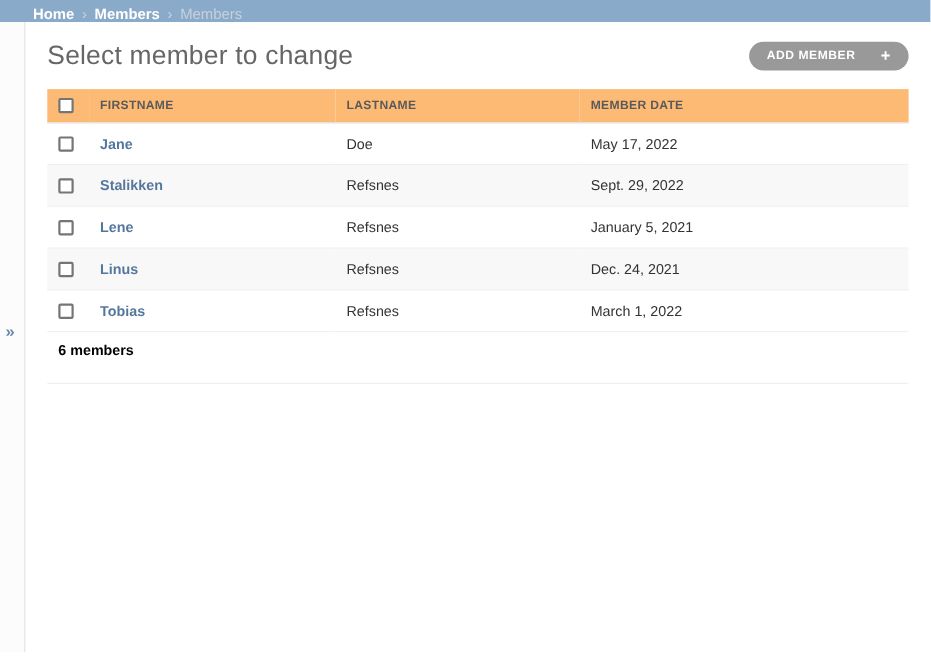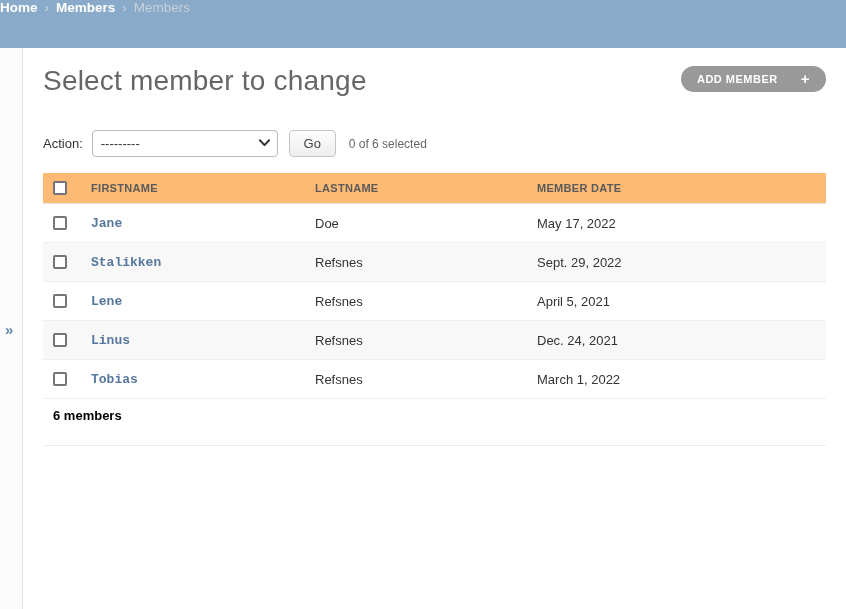--- a/index.html
+++ b/index.html
@@ -6,24 +6,25 @@
   html, body { width: 846px; height: 609px; overflow: hidden; }
   body {
     font-family: "Liberation Sans", "DejaVu Sans", sans-serif;
     background: #ffffff;
     color: #333;
     font-size: 13px;
   }
 
   
   .breadcrumbs {
-    height: 48px;
+    height: 20px;
     background: #89aac8;
     display: flex;
-    align-items: flex-start;
+    align-items: flex-end;
+    padding-left: 30px;
     font-size: 13.5px;
     color: #c8d1da;
   }
   .breadcrumbs a {
     color: #ffffff;
     font-weight: 700;
     text-decoration: none;
     cursor: pointer;
   }
   .breadcrumbs .sep { margin: 0 7px; color: #cdd6df; }
@@ -56,21 +57,21 @@
   main { flex: 1; padding: 0 20px; }
 
   
   .title-row {
     margin-top: 17px;
     display: flex;
     align-items: flex-start;
     justify-content: space-between;
   }
   h1.page-title {
-    font-size: 28px;
+    font-size: 24px;
     font-weight: 400;
     color: #666666;
     letter-spacing: 0.2px;
   }
   .add-button {
     background: #999999;
     color: #ffffff;
     border: none;
     border-radius: 14px;
     height: 26px;
@@ -167,21 +168,20 @@
     padding: 11px 10px;
     border-bottom: 1px solid #efefef;
     color: #333;
   }
   table.member-table tbody tr:nth-child(even) td { background: #f8f8f8; }
   a.row-link {
     color: #56779c;
     font-weight: 600;
     text-decoration: none;
     cursor: pointer;
-    font-family: Liberation Mono, monospace;
   }
 
   
   input.cb {
     appearance: none;
     -webkit-appearance: none;
     width: 14px;
     height: 14px;
     border: 2px solid #757575;
     border-radius: 2px;
@@ -218,33 +218,20 @@
   <main>
 
     <div class="title-row">
       <h1 class="page-title">Select member to change</h1>
       <button class="add-button">
         <span>ADD MEMBER</span>
         <span class="plus-icon">+</span>
       </button>
     </div>
 
-    <div class="actions-row">
-      <label class="action-label">Action:</label>
-      <span class="select-wrap">
-        <select class="action-select">
-          <option>---------</option>
-        </select>
-        <svg class="chevron-down" viewBox="0 0 12 8">
-          <path d="M1 1 L6 6.3 L11 1" fill="none" stroke="#333" stroke-width="2.2" stroke-linecap="round" stroke-linejoin="round"></path>
-        </svg>
-      </span>
-      <button class="go-button">Go</button>
-      <span class="selection-counter">0 of 6 selected</span>
-    </div>
 
     <table class="member-table">
       <thead>
         <tr>
           <th class="cb-col">
               <input type="checkbox" class="cb" style="">
             </th>
           <th class="col-firstname">FIRSTNAME</th>
           <th class="col-lastname">LASTNAME</th>
           <th class="col-joined">MEMBER DATE</th>
@@ -266,21 +253,21 @@
           <td><a class="row-link">Stalikken</a></td>
           <td>Refsnes</td>
           <td>Sept. 29, 2022</td>
         </tr>
         <tr>
           <td>
               <input type="checkbox" class="cb" style="">
             </td>
           <td><a class="row-link">Lene</a></td>
           <td>Refsnes</td>
-          <td>April 5, 2021</td>
+          <td>January 5, 2021</td>
         </tr>
         <tr>
           <td>
               <input type="checkbox" class="cb" style="">
             </td>
           <td><a class="row-link">Linus</a></td>
           <td>Refsnes</td>
           <td>Dec. 24, 2021</td>
         </tr>
         <tr>

